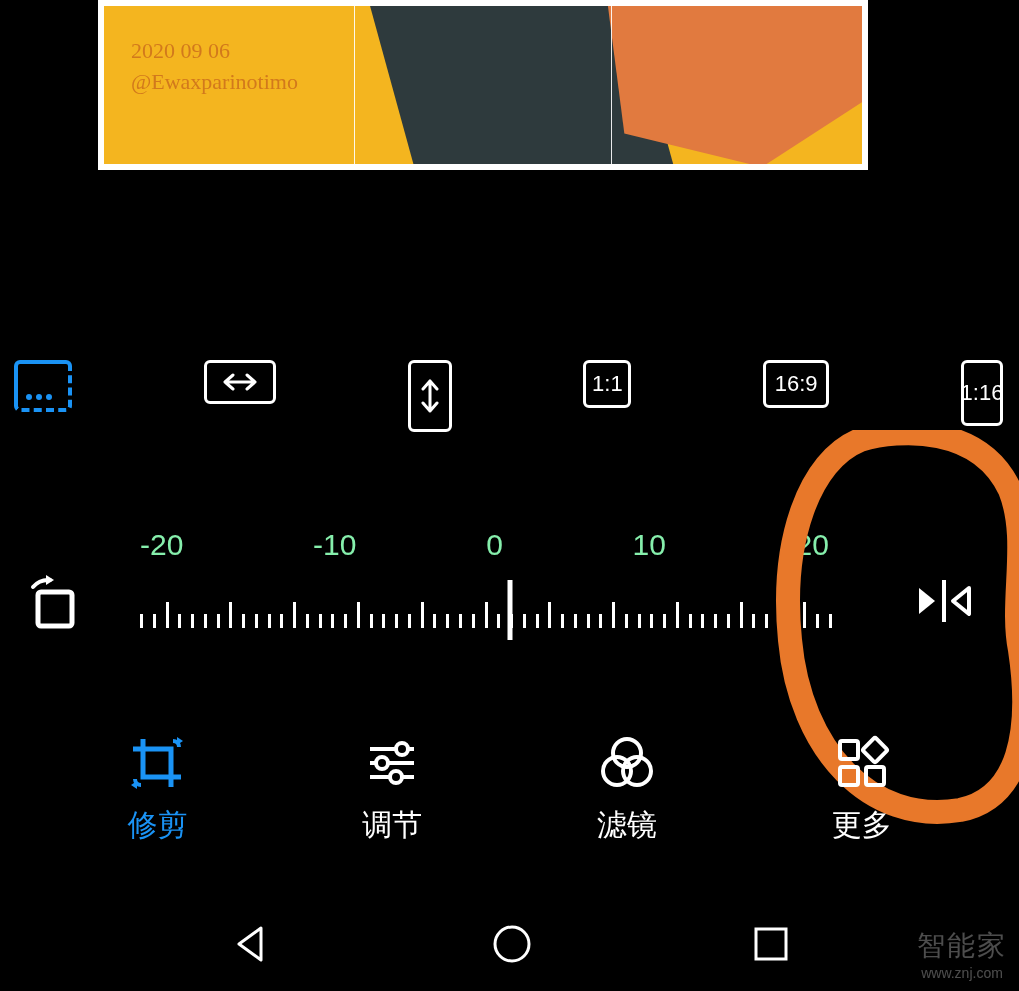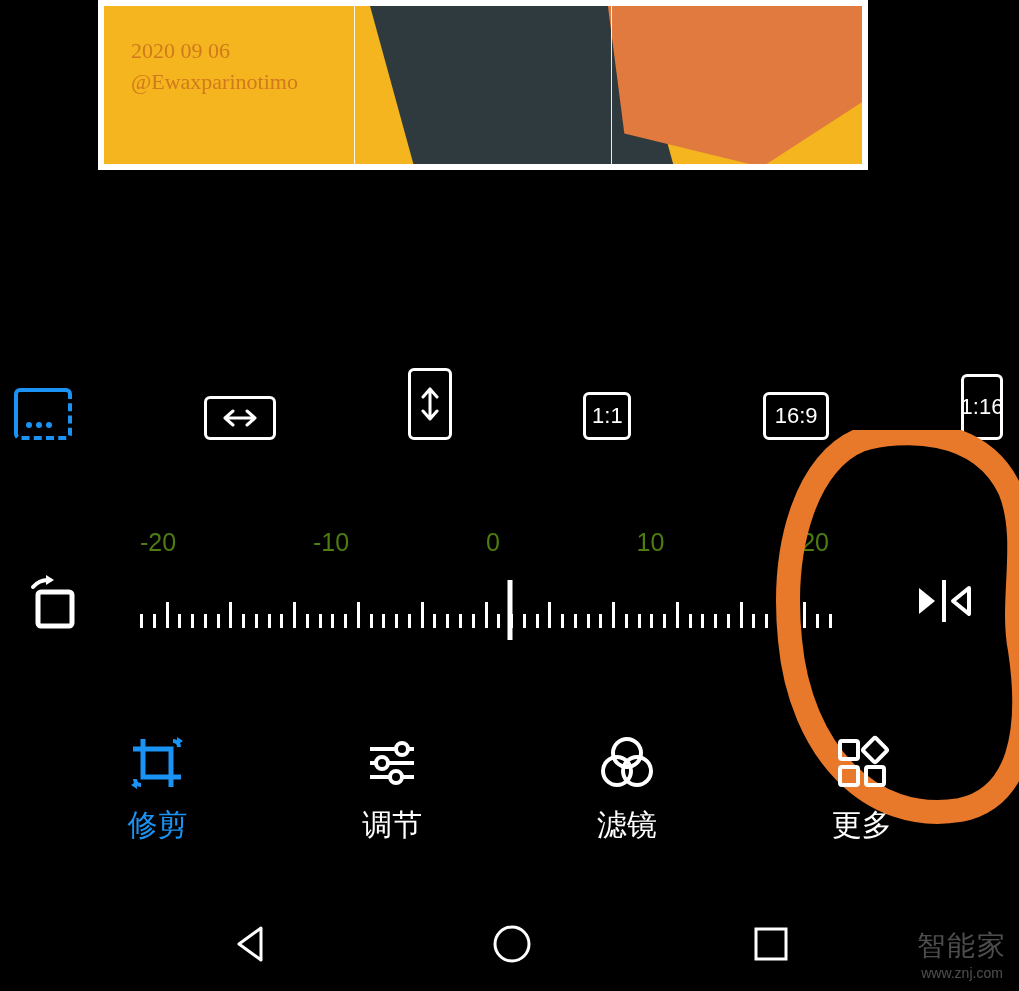--- a/index.html
+++ b/index.html
@@ -82,21 +82,21 @@
     }
     .watermark .wm-main { font-size: 28px; letter-spacing: 2px; }
     .watermark .wm-sub  { font-size: 14px; }
     
     .ratio-row {
       position: absolute;
       left: 0; right: 0;
       top: 360px;
       height: 80px;
       display: flex;
-      align-items: flex-end;
+      align-items: flex-start;
       justify-content: space-between;
       padding: 0 16px 0 14px;
     }
     .ratio-btn {
       display: flex;
       align-items: center;
       justify-content: center;
     }
     .ratio-rect {
       border: 3px solid #fff;
@@ -132,23 +132,23 @@
       left: 0; right: 0;
       top: 520px;
       height: 130px;
     }
     .slider-labels {
       position: absolute;
       left: 140px; right: 190px;
       top: 8px;
       display: flex;
       justify-content: space-between;
-      font-size: 25px;
+      font-size: 30px;
       font-weight: 400;
-      color: #4d7c0f;
+      color: #86efac;
     }
     .slider-ticks {
       position: absolute;
       left: 140px; right: 190px;
       top: 80px;
       height: 28px;
     }
     .tick {
       position:absolute; bottom:0; width:3px; background:#fff;
     }

